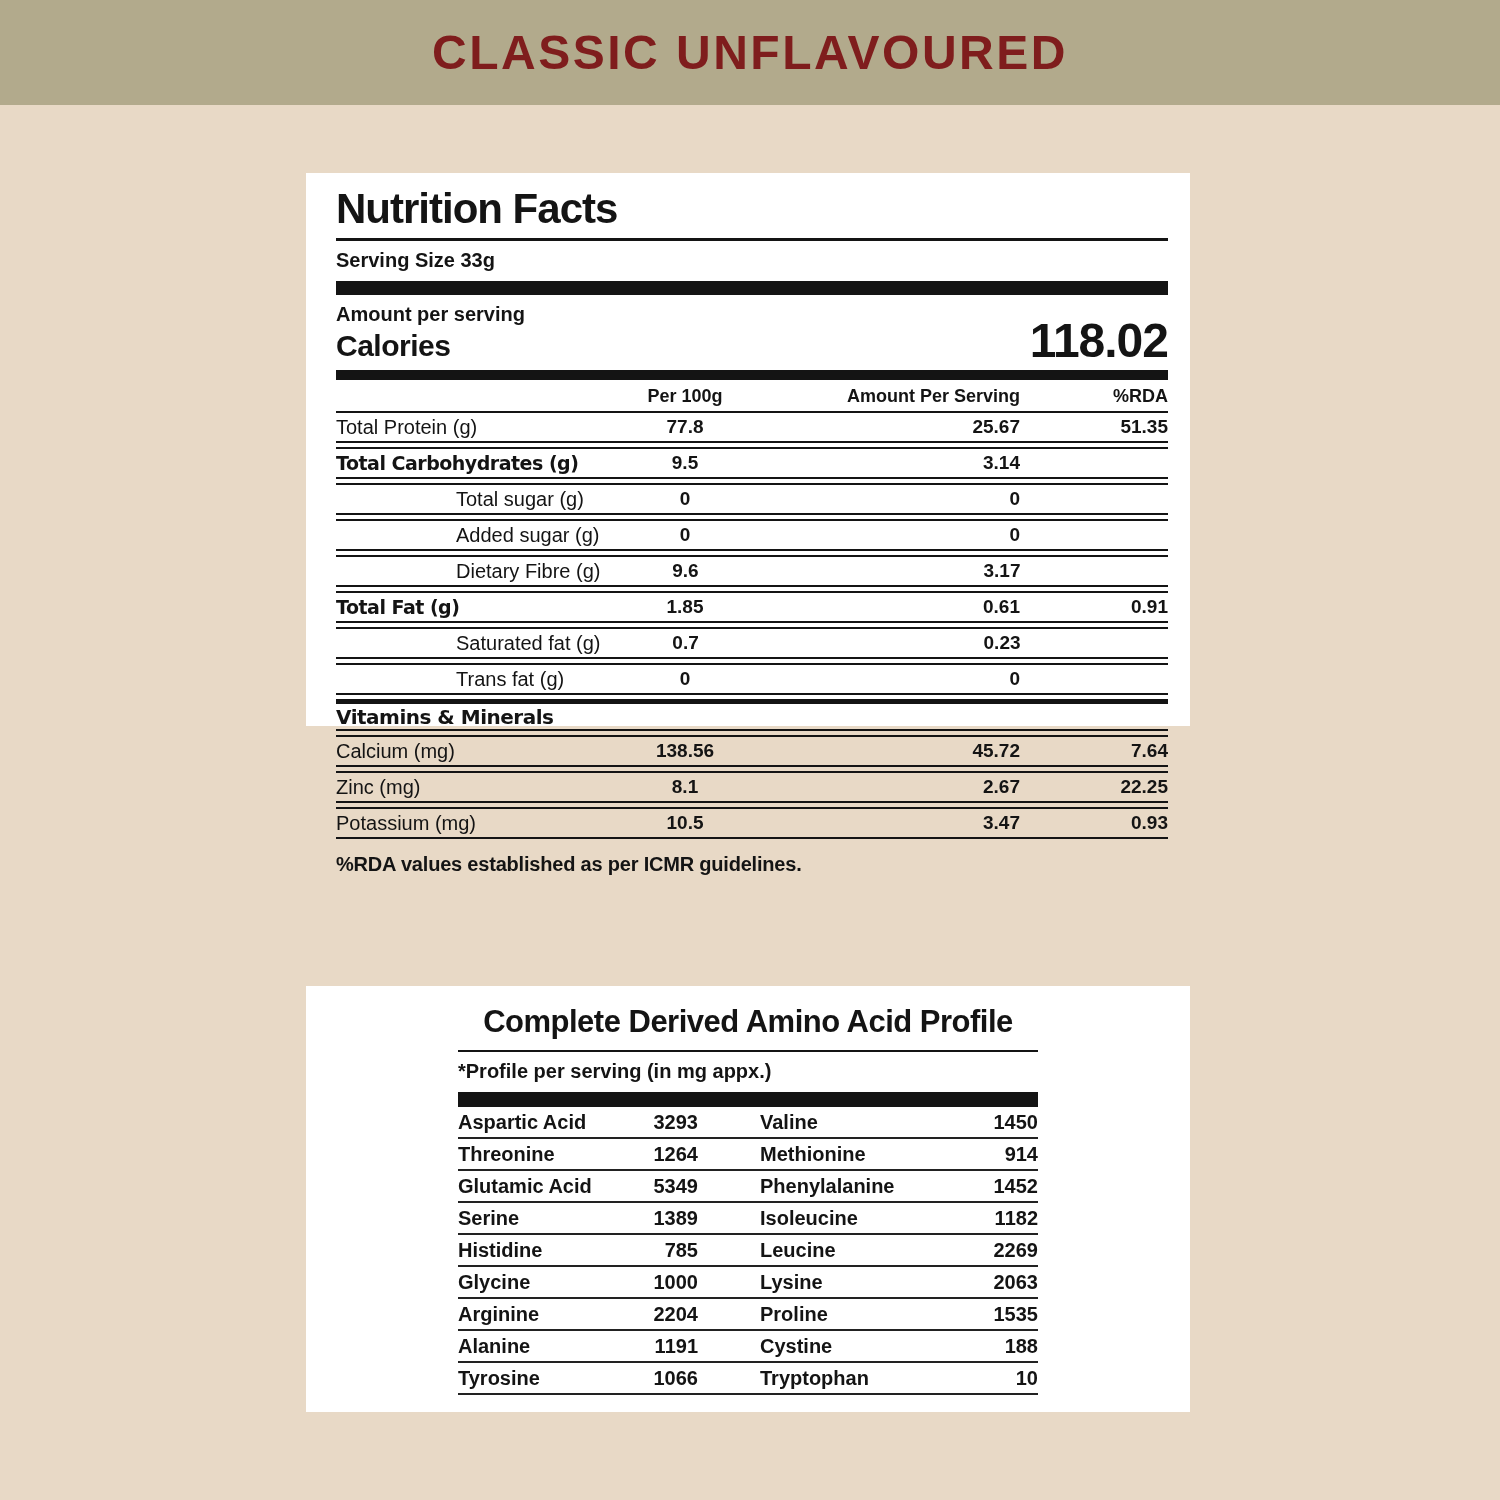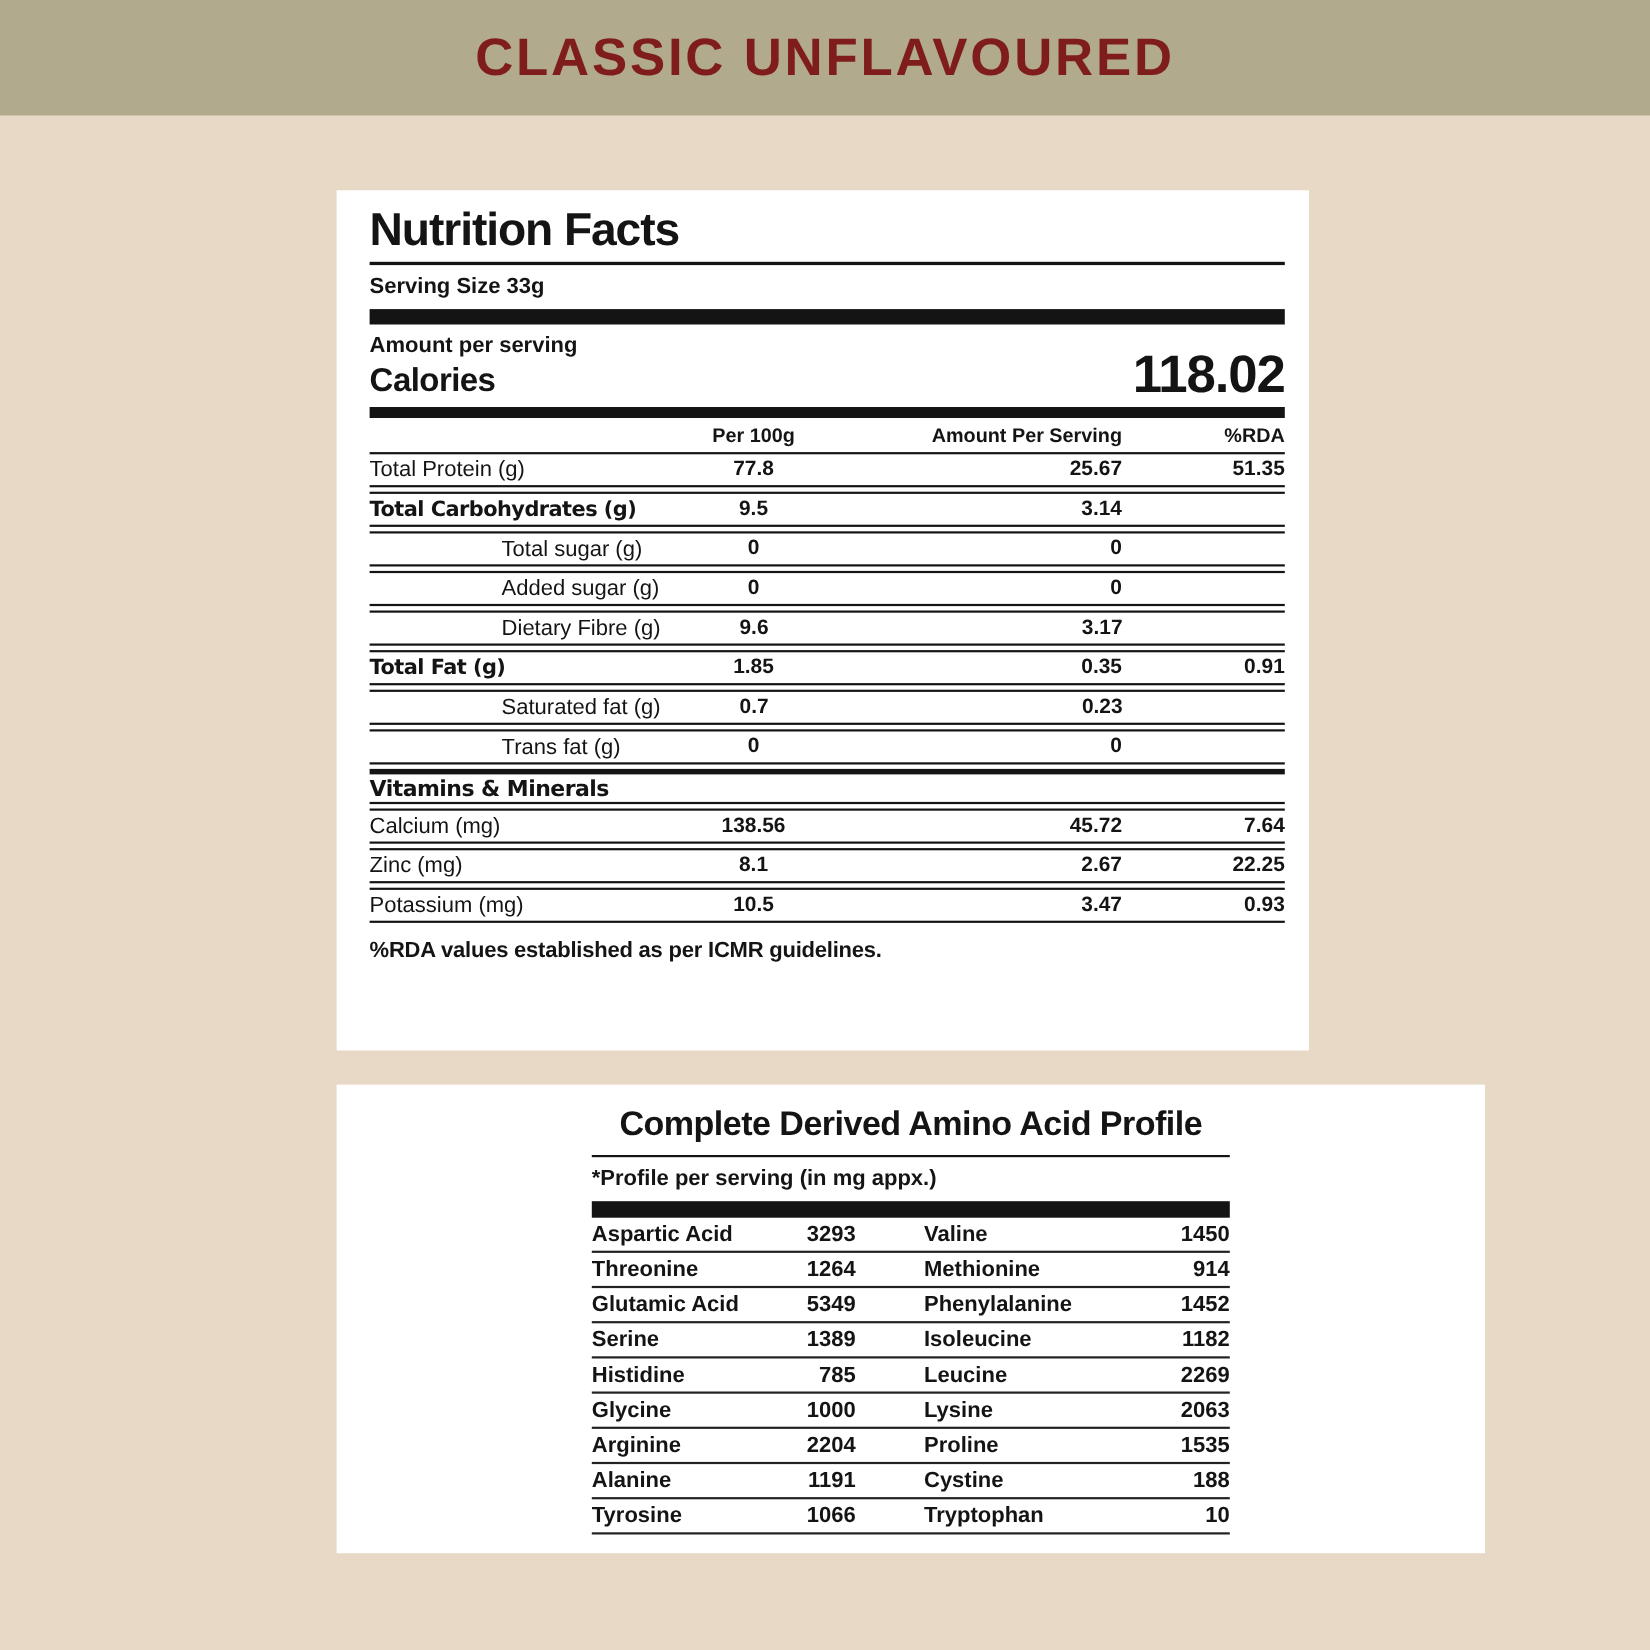--- a/index.html
+++ b/index.html
@@ -17,22 +17,22 @@
     background:#b2aa8c;
     display:flex; align-items:center; justify-content:center;
   }
   .banner-title {
     font-size:48px; font-weight:700; letter-spacing:2.5px;
     color:#7f1d1d; text-transform:uppercase;
   }
 
   
   .panel { position:absolute; background:#ffffff; }
-  .panel-nutrition { left:306px; top:173px; width:884px; height:782px; padding:14px 22px 0 30px; }
-  .panel-amino     { left:306px; top:986px; width:1044px; height:426px; padding-top:18px; }
+  .panel-nutrition { left:306px; top:173px; width:884px; height:553px; padding:14px 22px 0 30px; }
+  .panel-amino     { left:306px; top:986px; width:884px; height:426px; padding-top:18px; }
 
   
   .nf-title { font-size:42px; font-weight:700; letter-spacing:-1px; line-height:1.05; }
   .rule-thin  { height:3px;  background:#141414; margin-top:7px; }
   .nf-serving { font-size:20px; font-weight:700; margin-top:8px; }
   .bar-thick  { height:14px; background:#141414; margin-top:9px; }
   .bar-med    { height:10px; background:#141414; margin-top:7px; }
 
   .nf-cal-row { display:flex; justify-content:space-between; align-items:flex-end; margin-top:8px; }
   .nf-aps-label { font-size:20px; font-weight:700; }
@@ -130,21 +130,21 @@
     </div>
     <div class="nf-grid nf-row r-indent">
       <div class="lbl">Dietary Fibre (g)</div>
       <div class="val c-center">9.6</div>
       <div class="val c-right">3.17</div>
       <div class="val c-right"></div>
     </div>
     <div class="nf-grid nf-row r-bold">
       <div class="lbl">Total Fat (g)</div>
       <div class="val c-center">1.85</div>
-      <div class="val c-right">0.35</div>
+      <div class="val c-right">0.61</div>
       <div class="val c-right">0.91</div>
     </div>
     <div class="nf-grid nf-row r-indent">
       <div class="lbl">Saturated fat (g)</div>
       <div class="val c-center">0.7</div>
       <div class="val c-right">0.23</div>
       <div class="val c-right"></div>
     </div>
     <div class="nf-grid nf-row r-indent">
       <div class="lbl">Trans fat (g)</div>

